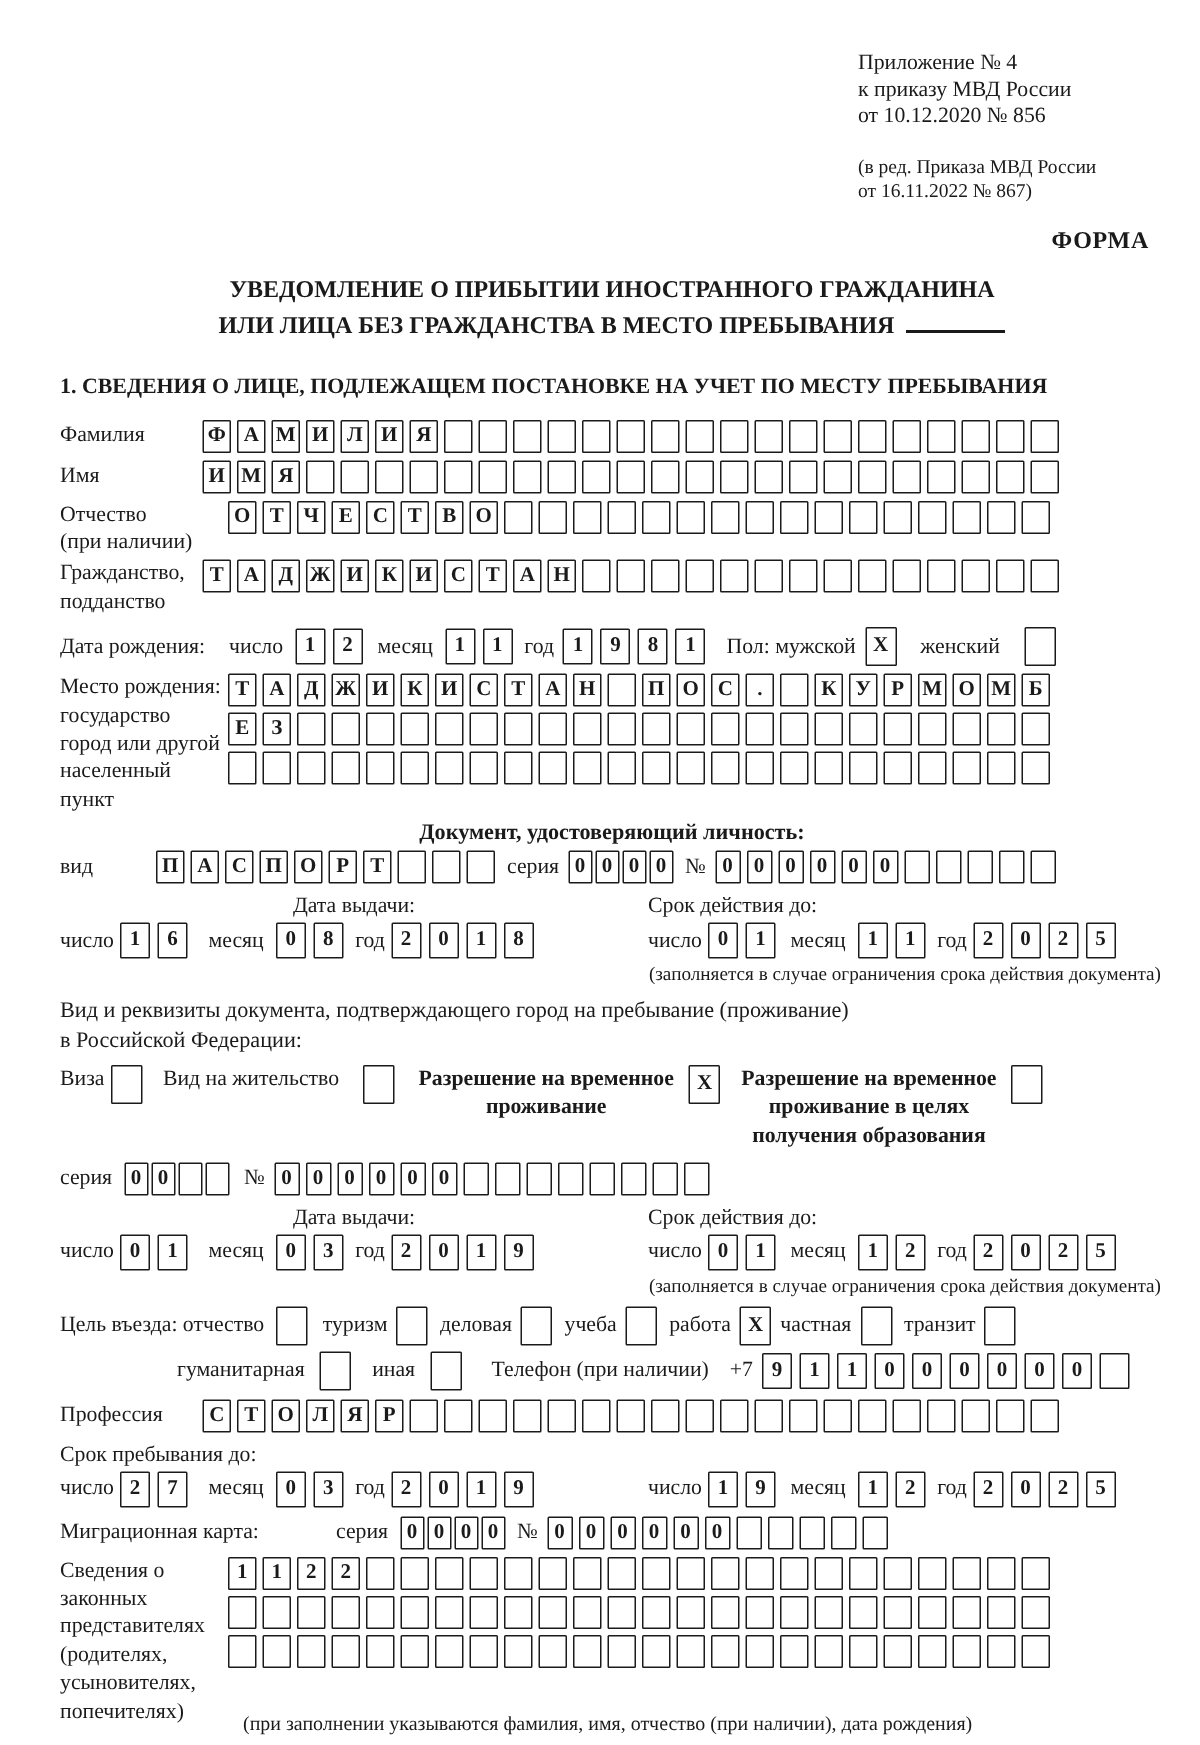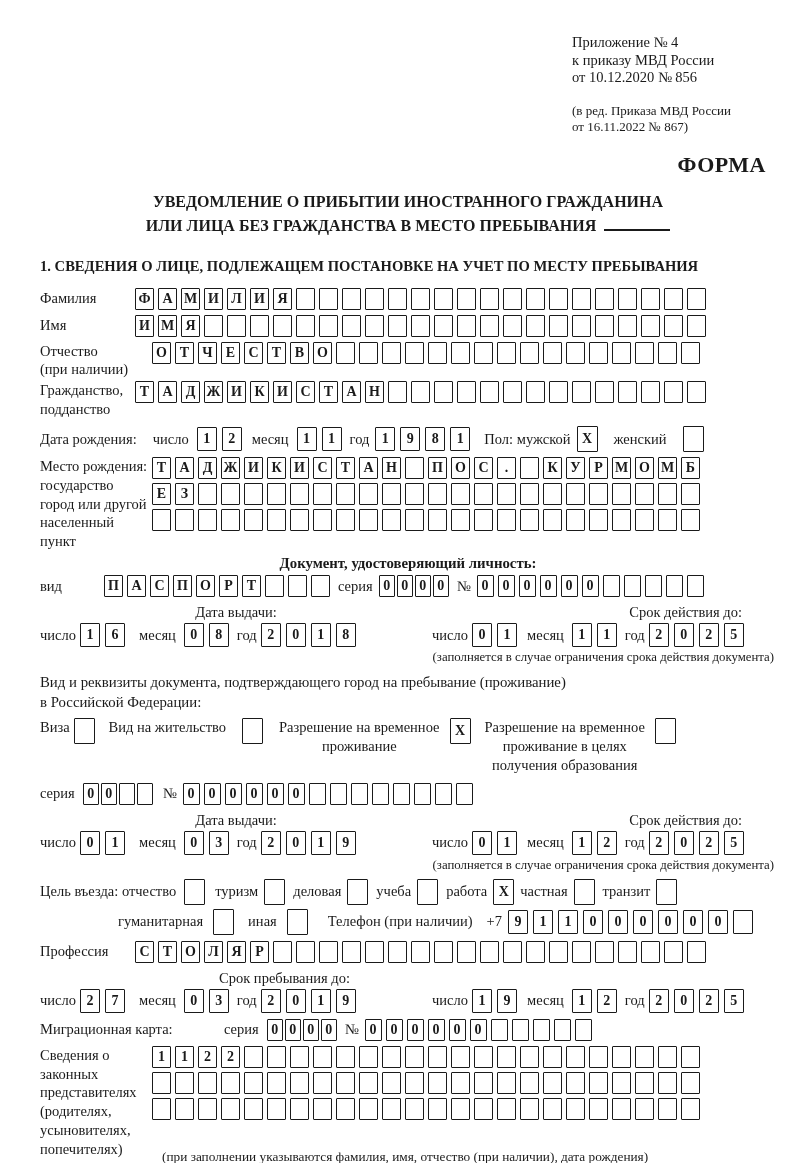--- a/index.html
+++ b/index.html
@@ -7,21 +7,21 @@
   body { margin:0; background:var(--paper); }
   .page {
     width:800px; height:1163px; margin:0 auto; position:relative; overflow:hidden;
     background:var(--paper); color:var(--ink);
     font-family:"Liberation Serif","DejaVu Serif",serif;
     padding:34px 24px 20px 40px;
   }
   
   .annex { width:196px; margin-left:auto; margin-right:8px; font-size:14.5px; line-height:1.22; }
   .annex .sub { margin-top:16px; font-size:13px; line-height:1.25; }
-  .forma { text-align:right; padding-right:10px; font-weight:bold; font-size:22px; margin-top:16px; letter-spacing:.5px; }
+  .forma { text-align:right; padding-right:10px; font-weight:bold; font-size:16px; margin-top:16px; letter-spacing:.5px; }
   .title { text-align:center; font-weight:bold; font-size:16px; line-height:1.5; margin-top:12px; }
   .blank-line { display:inline-block; width:66px; border-bottom:2.5px solid var(--ink); height:13px; margin-left:8px; }
   .section { font-weight:bold; font-size:14.6px; margin-top:20px; }
   
   .frow { display:flex; align-items:center; margin-top:5px; }
   .frow.top { align-items:flex-start; }
   .lbl { font-size:14.5px; line-height:1.3; white-space:pre-line; flex-shrink:0; }
   .w70{width:64px;} .w95{width:95px;} .w112{width:112px;} .w158{width:158px;}
   .g4{margin-left:4px;} .g6{margin-left:6px;} .g8{margin-left:8px;} .g10{margin-left:10px;}
   .g14{margin-left:14px;} .g16{margin-left:16px;} .g20{margin-left:20px;} .g26{margin-left:26px;}
@@ -32,26 +32,26 @@
     font-size:14px; font-weight:bold; flex-shrink:0; background:var(--paper);
   }
   .scells { gap:2px; } .scells .cell { width:16px; }
   .ncells { gap:4px; } .ncells .cell { width:17px; }
   .dcells { gap:5px; } .dcells .cell { width:20px; height:24px; }
   .cbox .cell { width:21px; height:26px; }
   .colrows { display:flex; flex-direction:column; gap:4px; }
   
   .dhead { display:flex; font-size:14.5px; margin-top:7px; }
   .dh1 { width:392px; text-align:center; }
-  .dh2 { width:310px; text-align:right; }
+  .dh2 { width:310px; text-align:left; }
   .dgl { display:flex; align-items:center; width:392px; flex-shrink:0; }
   .dgr { display:flex; align-items:center; }
   .note { font-size:12.8px; text-align:right; margin-top:3px; padding-right:2px; }
   .rtext { font-size:14.8px; margin-top:9px; }
-  .ctr { text-align:center; white-space:pre-line; line-height:1.3; }
+  .ctr { text-align:center; white-space:pre-line; line-height:1.3;font-weight:bold; }
   .repnote { font-size:13.3px; margin-top:25px; margin-left:10px; white-space:nowrap; }
 </style>
 </head>
 <body>
 
 <div class="page">
 
   <div class="annex">
     <div>Приложение № 4</div>
     <div>к приказу МВД России</div>

